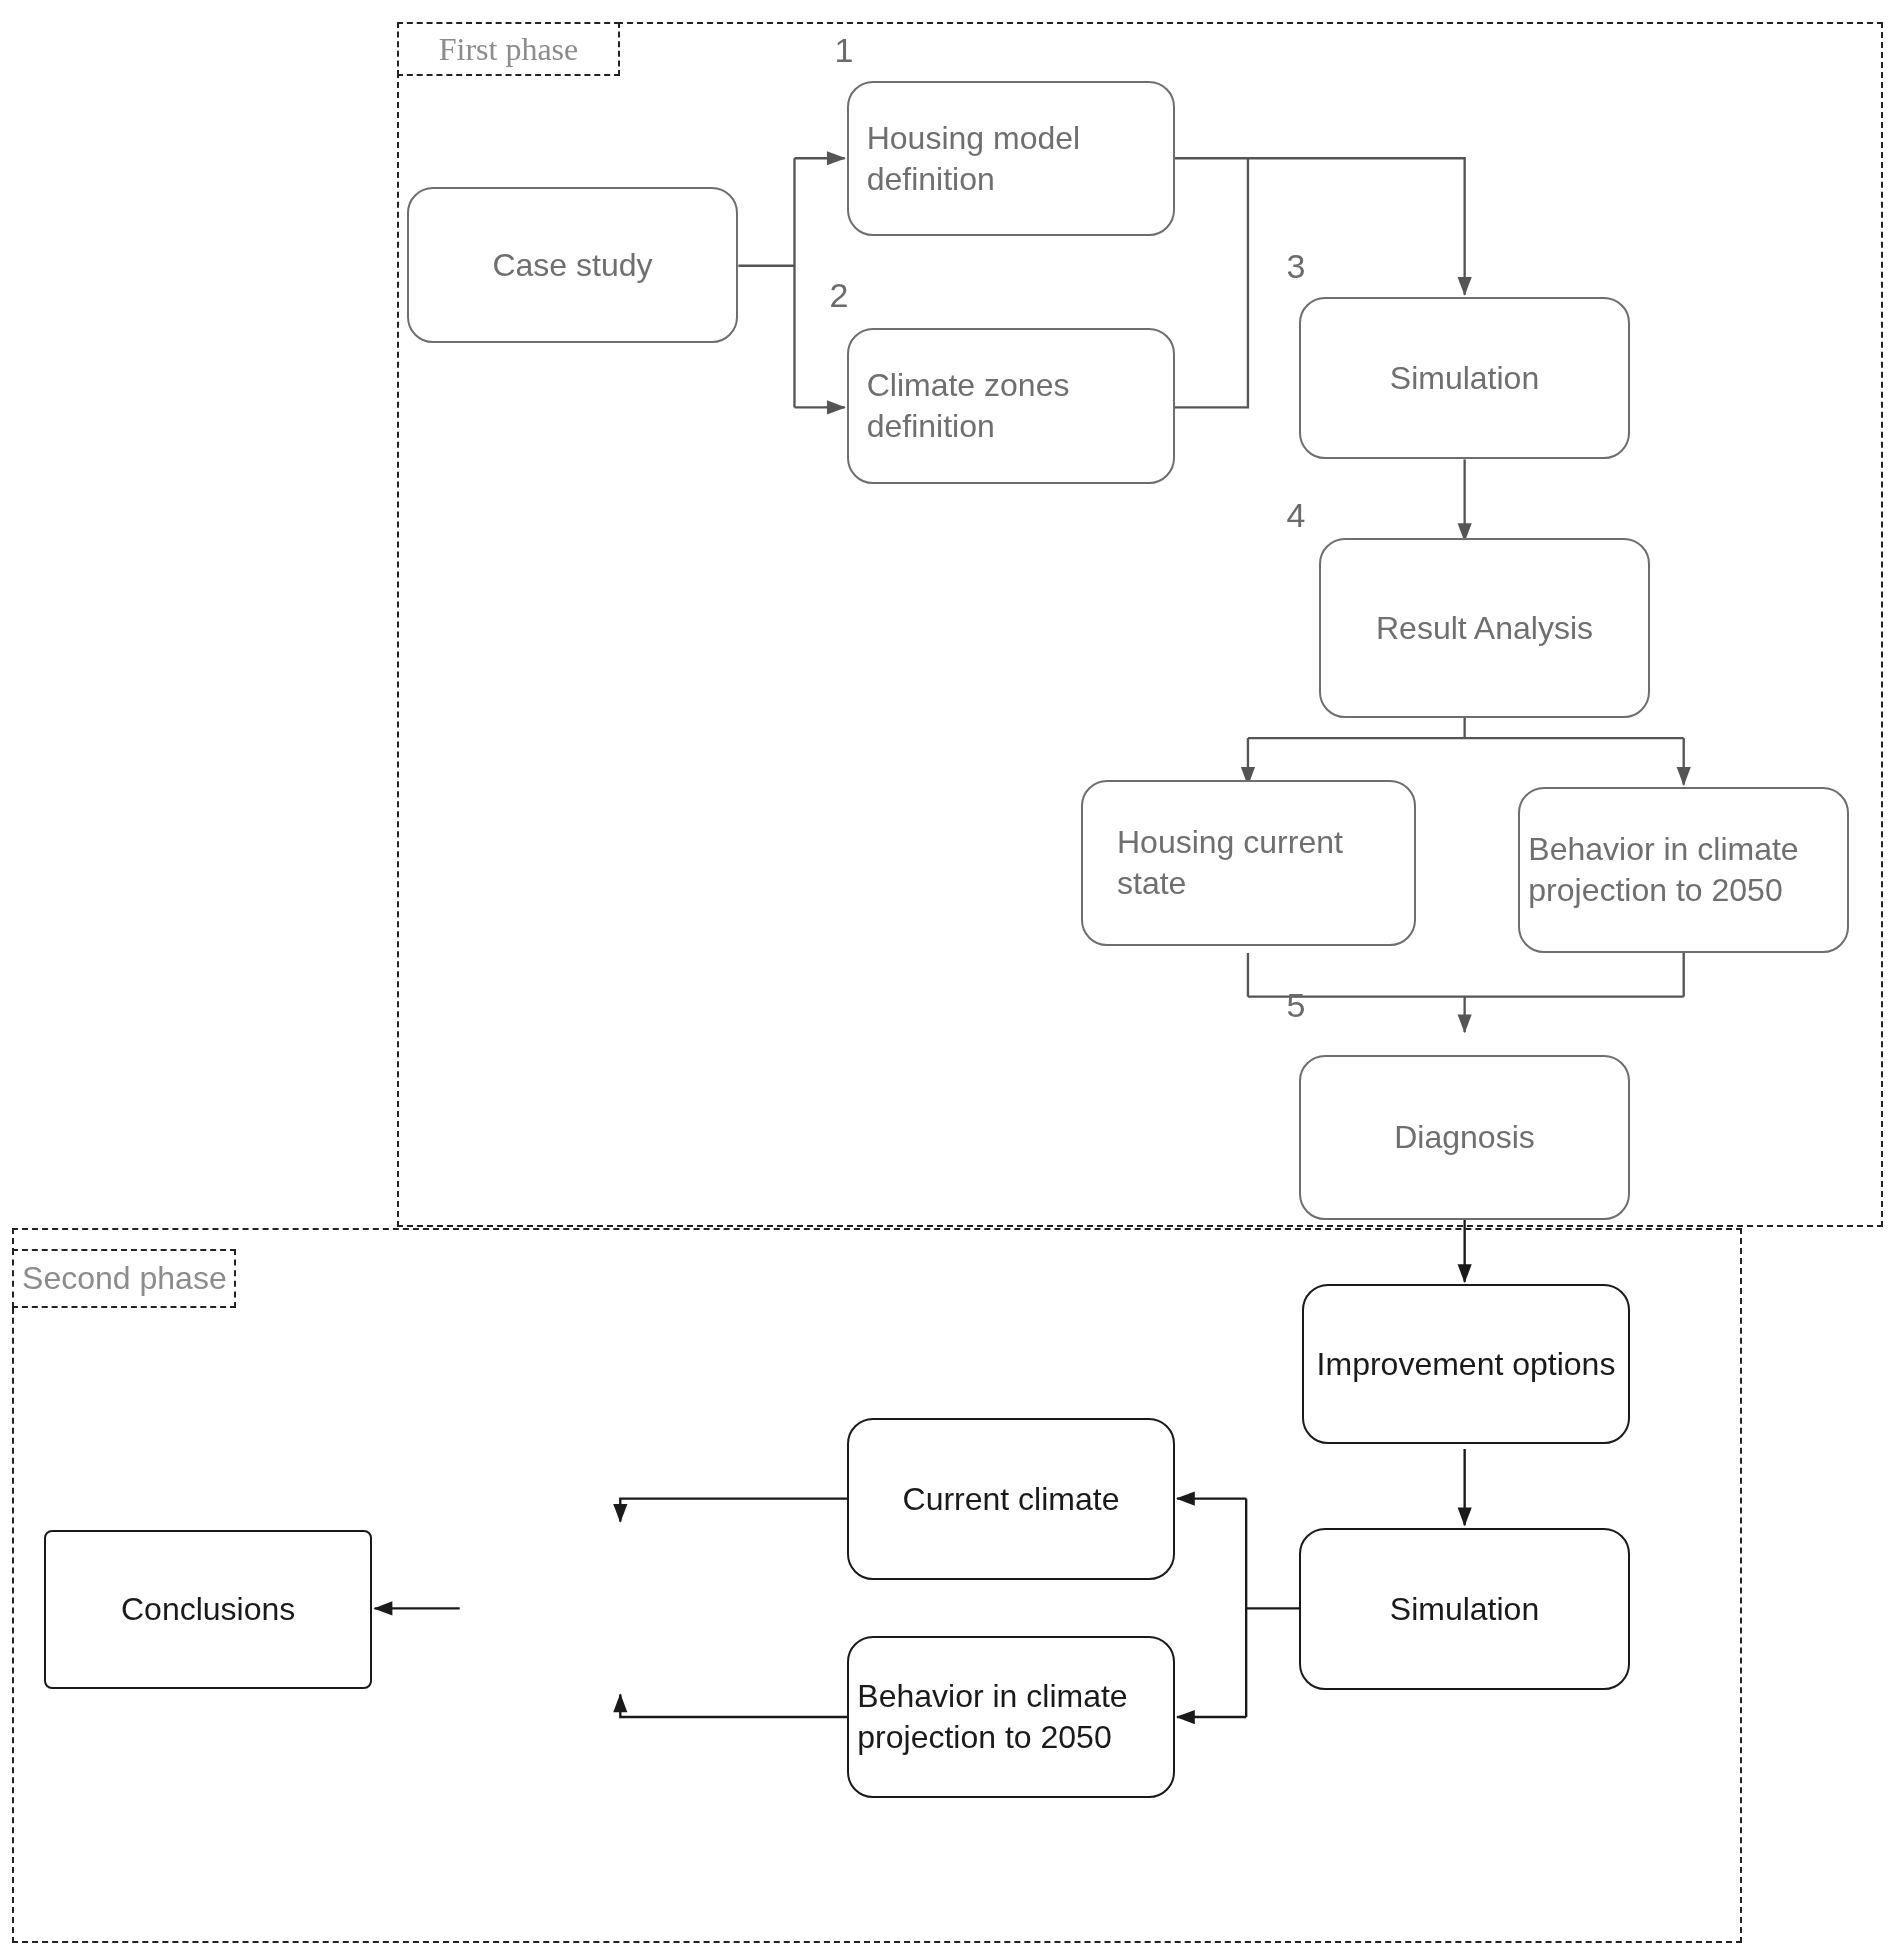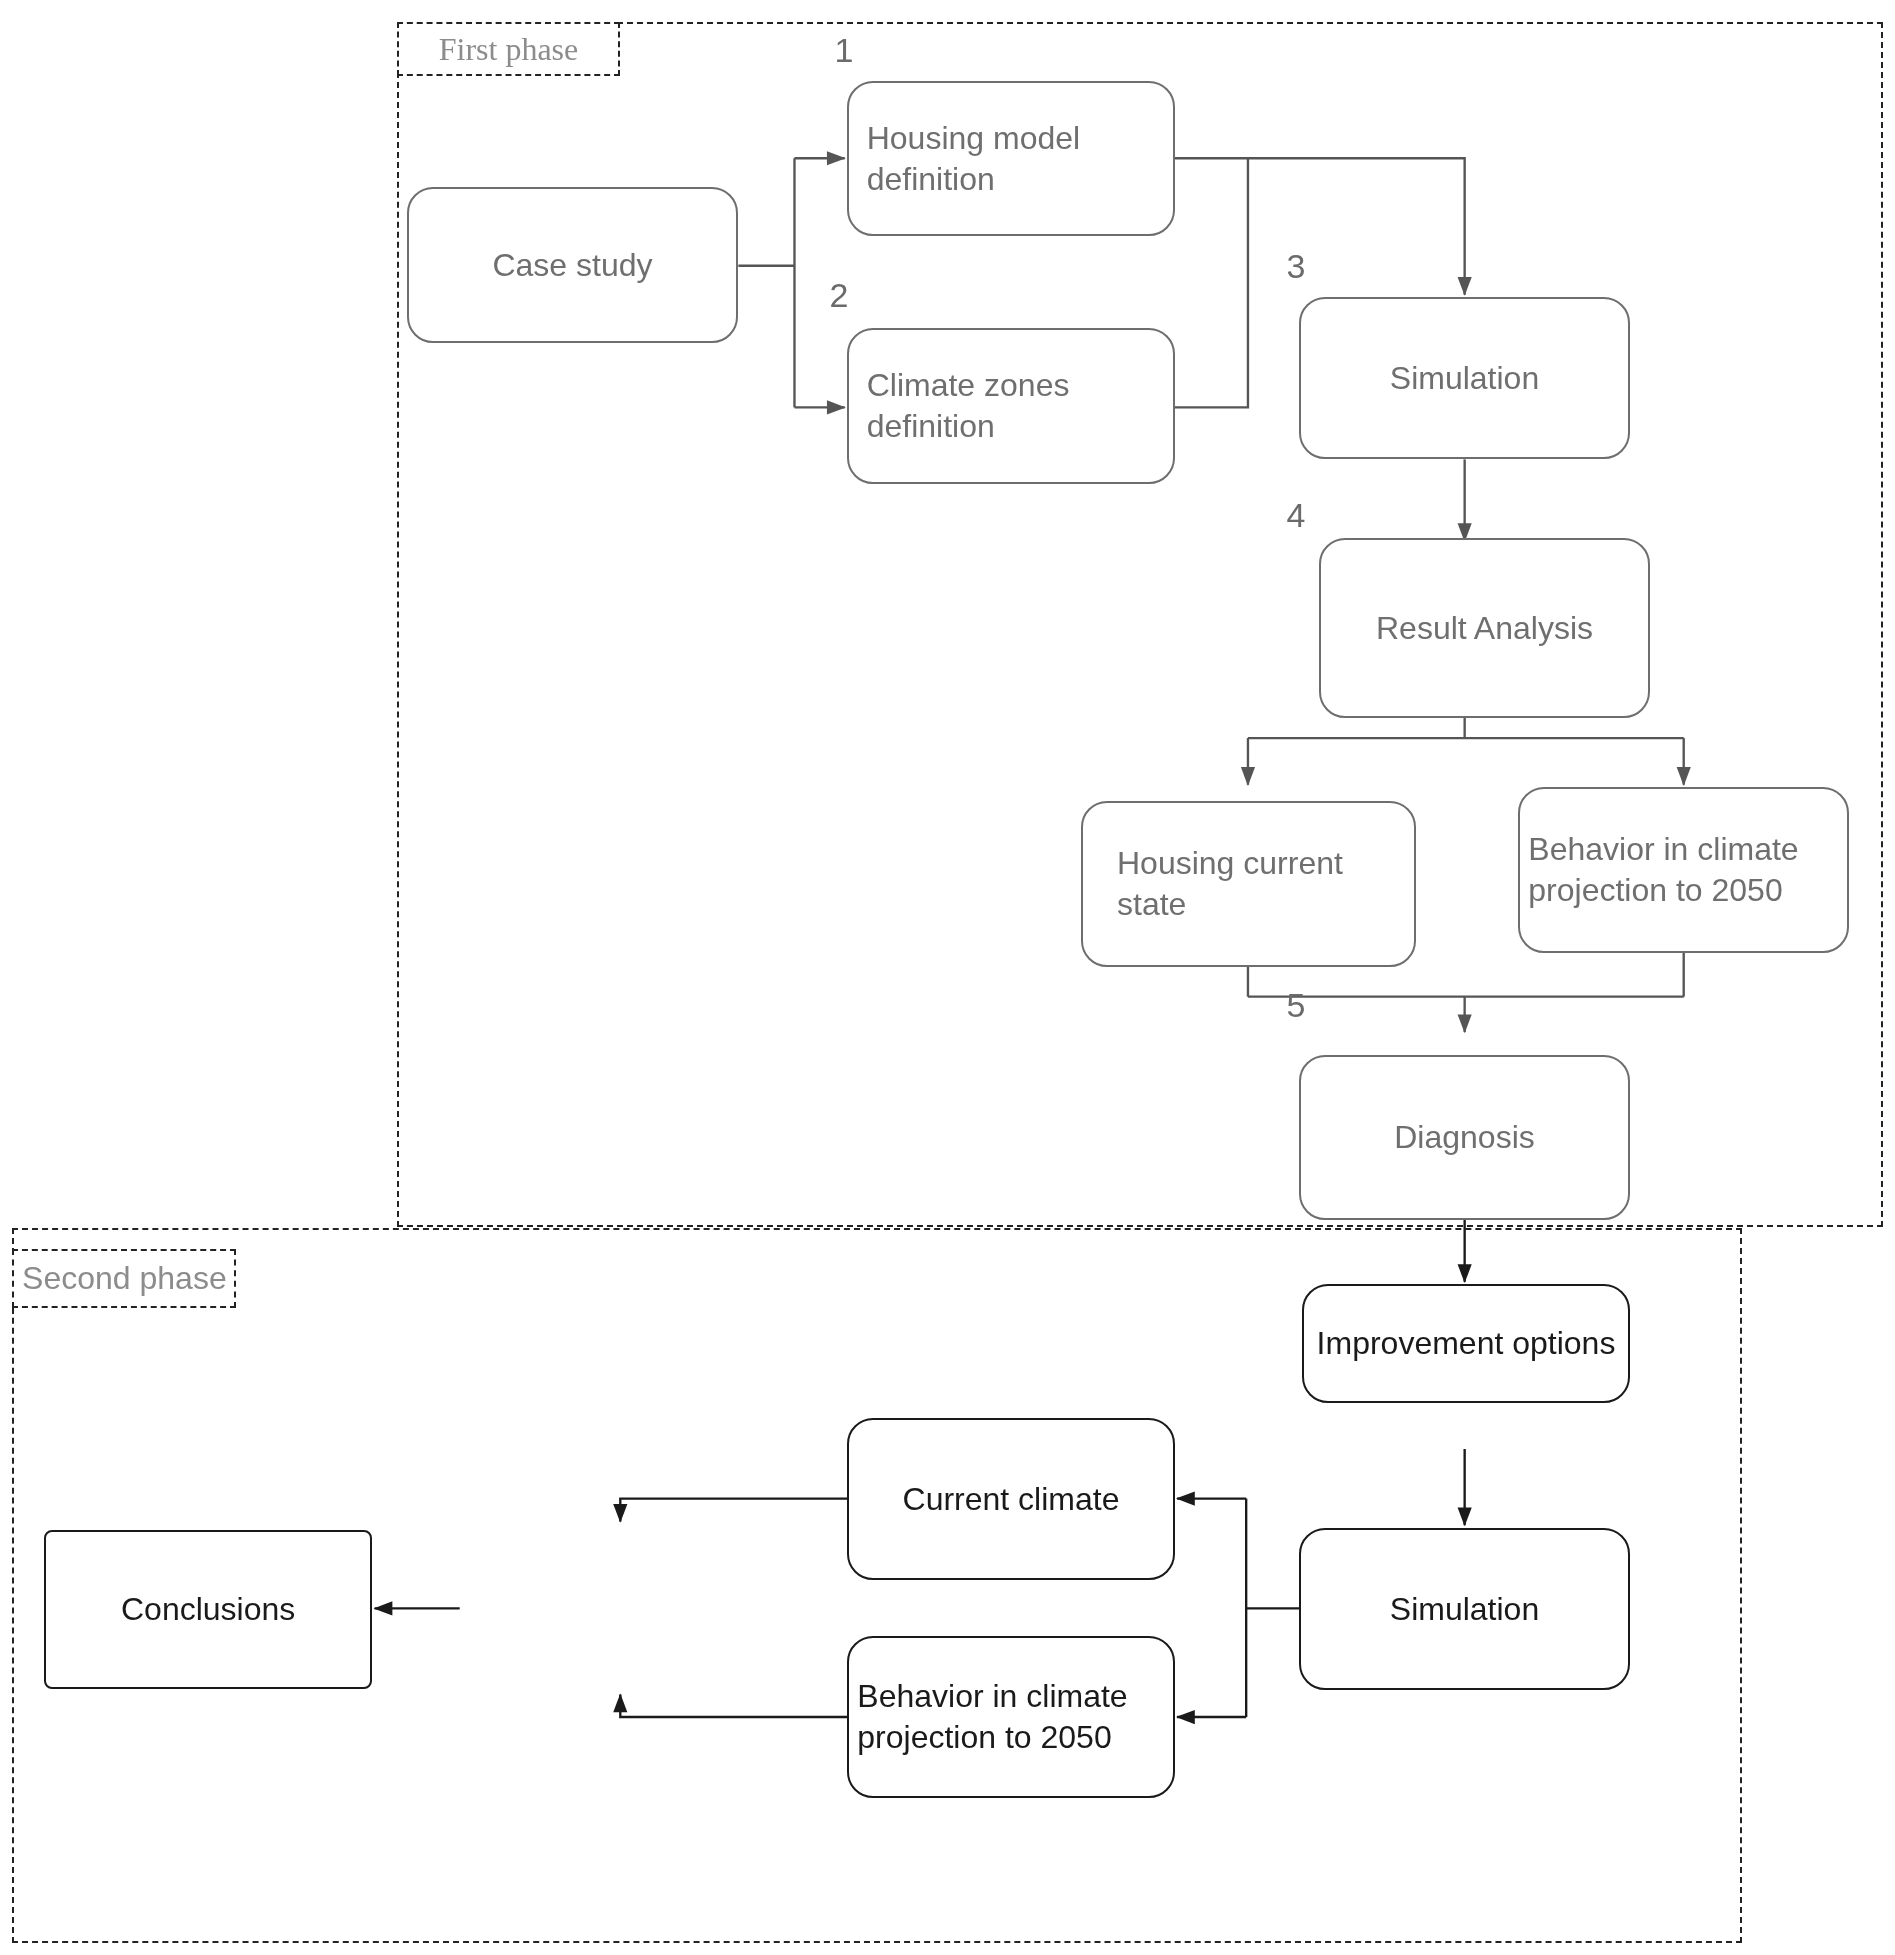--- a/index.html
+++ b/index.html
@@ -105,25 +105,25 @@
   <div class="phase" style="left:12.4px; top:1228px; width:1730px; height:715px;"></div>
 
   <div class="phase-label" style="left:397px; top:22.4px; width:223px; height:54px;font-family:Liberation Serif, serif;">First phase</div>
   <div class="phase-label" style="left:12.4px; top:1249px; width:224px; height:59px;">Second phase</div>
 
   <div class="node gray" style="left:407px; top:187px; width:331px; height:156px;">Case study</div>
   <div class="node gray" style="left:847px; top:81px; width:328px; height:155px;">Housing model definition</div>
   <div class="node gray" style="left:847px; top:328px; width:328px; height:156px;">Climate zones definition</div>
   <div class="node gray" style="left:1299px; top:297px; width:331px; height:162px;">Simulation</div>
   <div class="node gray" style="left:1299px; top:538px; width:331px; height:180px;margin-left:20px;">Result Analysis</div>
-  <div class="node gray" style="left:1081px; top:801px; width:335px; height:166px; padding:0 34px;">Housing current state</div>
+  <div class="node gray" style="left:1081px; top:780px; width:335px; height:166px; padding:0 34px;">Housing current state</div>
   <div class="node gray" style="left:1518px; top:787px; width:331px; height:166px; padding:0 8.3px;">Behavior in climate projection to 2050</div>
   <div class="node gray" style="left:1299px; top:1035px; width:331px; height:165px;margin-top:20px;">Diagnosis</div>
 
-  <div class="node black" style="left:1302px; top:1284px; width:328px; height:119px; padding:0 5.9px;">Improvement options</div>
+  <div class="node black" style="left:1302px; top:1284px; width:328px; height:160px; padding:0 5.9px;">Improvement options</div>
   <div class="node black" style="left:1299px; top:1528px; width:331px; height:162px;">Simulation</div>
   <div class="node black" style="left:847px; top:1418px; width:328px; height:162px;">Current climate</div>
   <div class="node black" style="left:847px; top:1636px; width:328px; height:162px; padding:0 8.3px;">Behavior in climate projection to 2050</div>
   <div class="node black square" style="left:44px; top:1530px; width:328px; height:159px;">Conclusions</div>
 
   <div class="step" style="left:844px; top:50px;">1</div>
   <div class="step" style="left:839px; top:295px;">2</div>
   <div class="step" style="left:1296px; top:266px;">3</div>
   <div class="step" style="left:1296px; top:515px;">4</div>
   <div class="step" style="left:1296px; top:1005px;">5</div>

